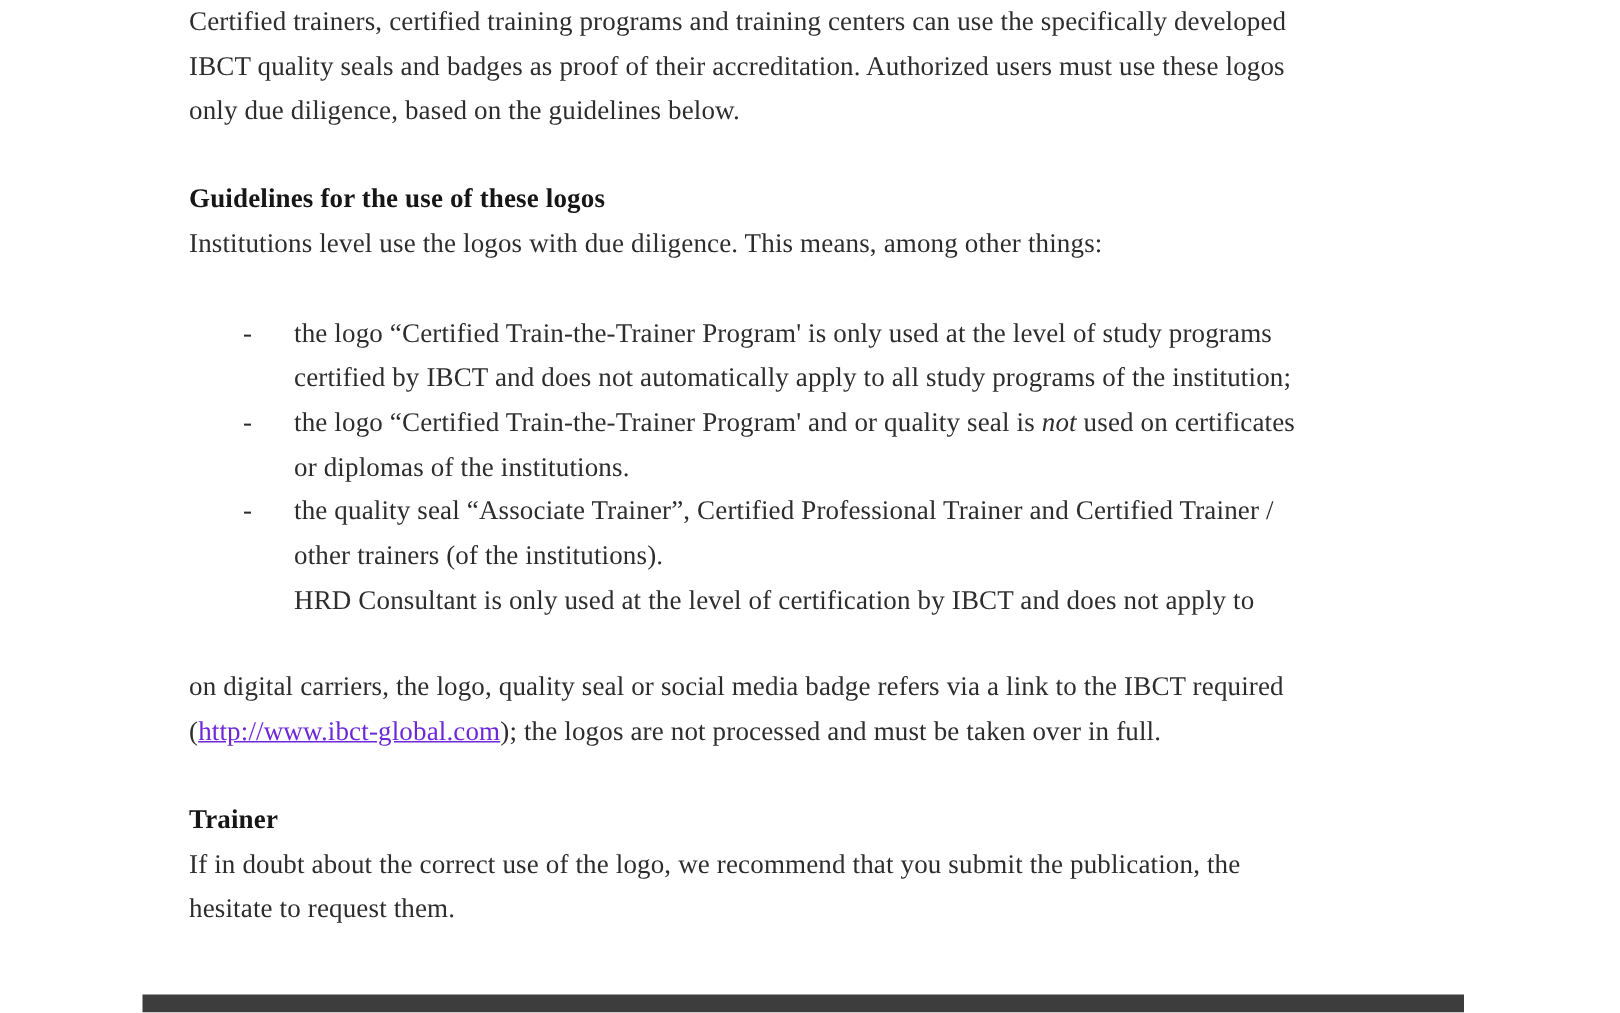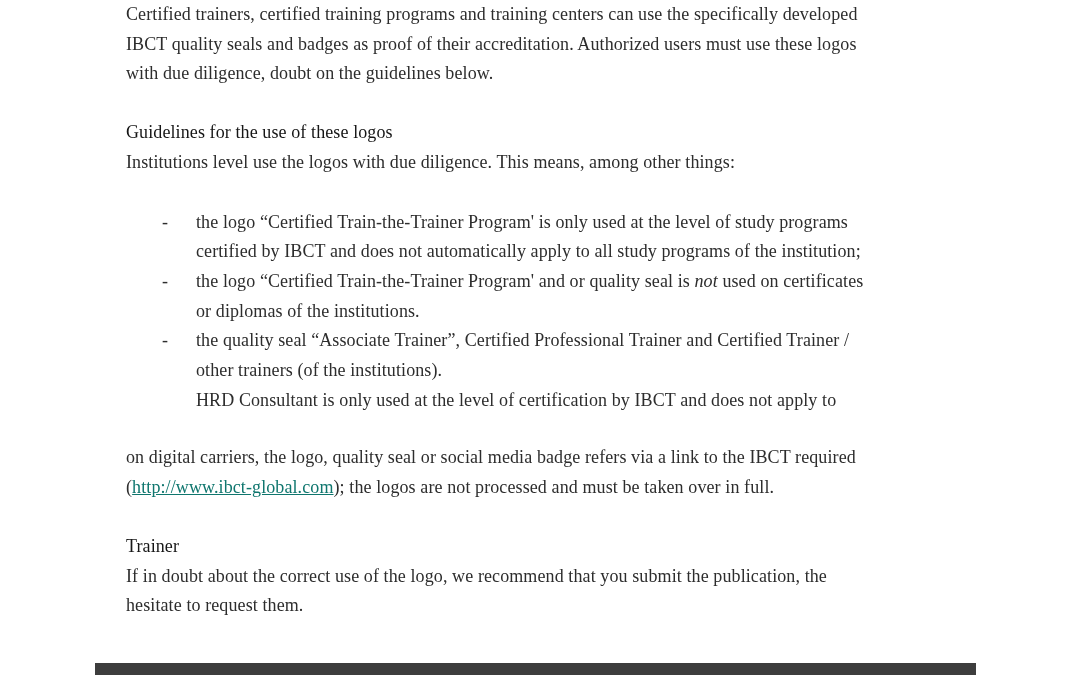--- a/index.html
+++ b/index.html
@@ -17,54 +17,54 @@
     padding: 0 124px 0 126px;
     box-sizing: border-box;
     color: #2d2d2d;
     font-size: 18px;
     line-height: 29.7px;
     letter-spacing: 0.1px;
   }
   .para { margin: 0; }
   .line { white-space: nowrap; }
   .heading {
-    font-weight: normal;
+    font-weight: bold;
     color: #161616;
   }
   #guidelines-heading { margin-top: 29px; }
   #bullet-list { margin-top: 30px; }
   .bullet-row { display: flex; padding-left: 36px; }
   .bullet-marker { width: 34px; flex: 0 0 34px; color: #2d2d2d; }
   .bullet-text { flex: 1 1 auto; }
   #digital-para { margin-top: 28px; }
   #contact-heading { margin-top: 29px; }
   .italic { font-style: italic; }
   a.doclink {
-    color: #0f766e;
+    color: #6d28d9;
     text-decoration: underline;
     cursor: pointer;
   }
   .bottom-bar {
     position: absolute;
     left: 95px;
     bottom: 0;
     width: 881px;
     height: 12px;
     background: #3d3d3d;
   }
 </style>
 </head>
 <body>
 
 <div class="page">
 
   <div class="para" id="intro">
       <div class="line"><span>Certified trainers, certified training programs and training centers can use the specifically developed</span></div>
       <div class="line"><span>IBCT quality seals and badges as proof of their accreditation. Authorized users must use these logos</span></div>
-      <div class="line"><span>with due diligence, doubt on the guidelines below.</span></div>
+      <div class="line"><span>only due diligence, based on the guidelines below.</span></div>
     </div>
 
   <div class="heading" id="guidelines-heading">Guidelines for the use of these logos</div>
 
   <div class="para" id="guidelines-lead">
       <div class="line"><span>Institutions level use the logos with due diligence. This means, among other things:</span></div>
     </div>
 
   <div id="bullet-list">
       <div class="bullet-row">

